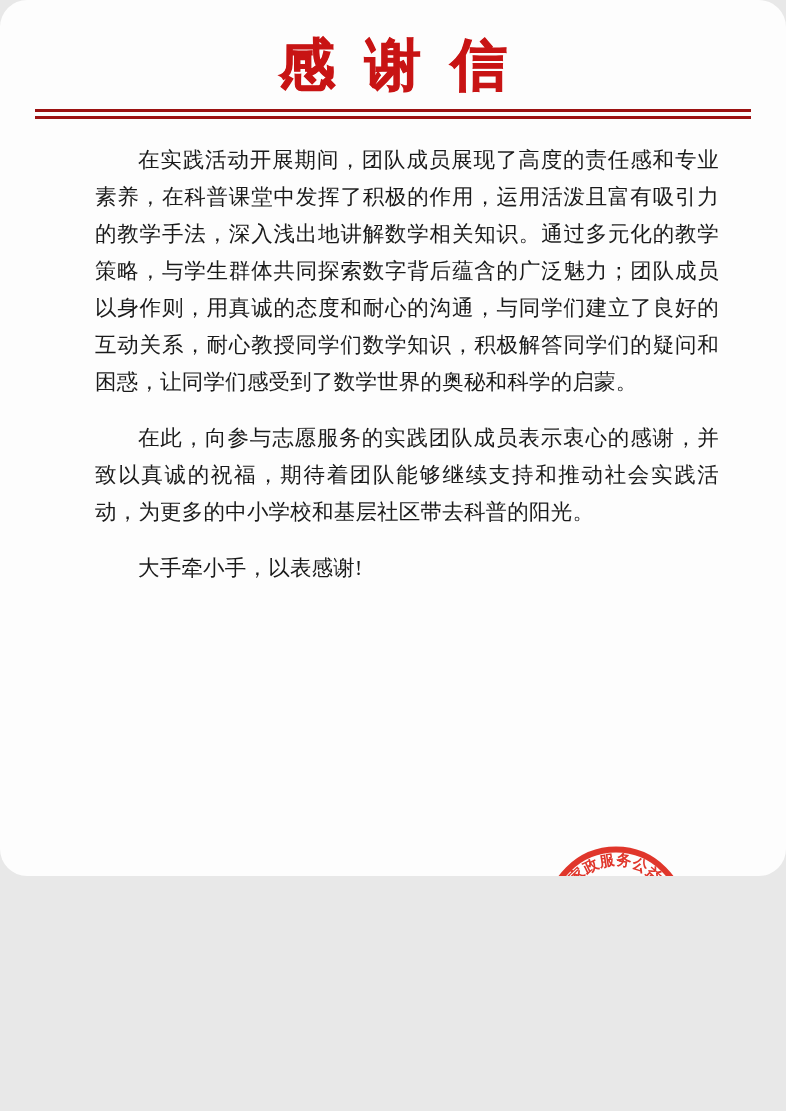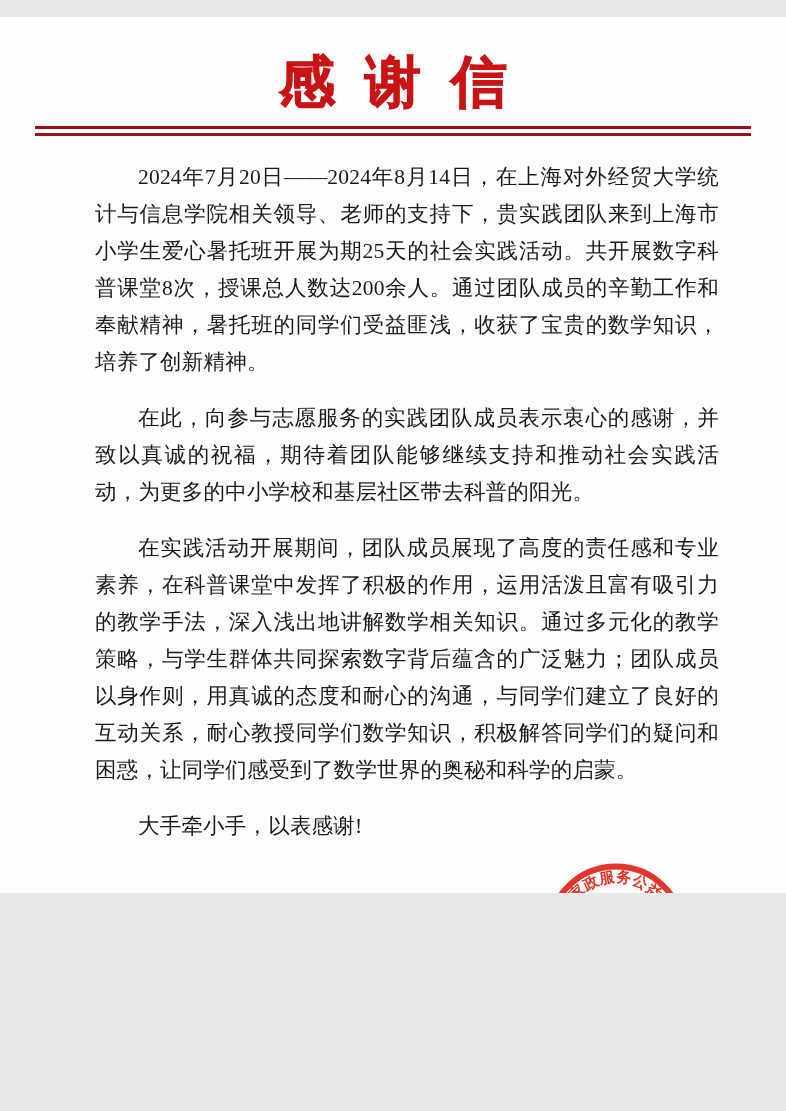--- a/index.html
+++ b/index.html
@@ -1,23 +1,24 @@
 <!DOCTYPE html>
 <html><head>
 <meta charset="utf-8">
 <style>
   html,body { margin:0; padding:0; background:#e8e8e8; }
   .page {
     position:relative;
     width:786px; height:876px;
-    margin:17px auto;
+    margin:0 auto;
     background:#fdfdfd;
     font-family:"Liberation Serif", serif;
     color:#1a1a1a;
     overflow:hidden;
+    border-radius:27px;
   }
   .title {
     position:absolute;
     top:28px; left:0; right:0;
     text-align:center;
     font-size:56px;
     font-weight:bold;
     color:#c81414;
     letter-spacing:30px;
     padding-left:30px;
@@ -78,23 +79,22 @@
 <body>
 
 <div class="page">
 
   <div class="title">感谢信</div>
 
   <div class="rule top1"></div>
   <div class="rule top2"></div>
 
   <div class="letter-body">
-    <p class="para">2024年7月20日——2024年8月14日，在上海对外经贸大学统计与信息学院相关领导、老师的支持下，贵实践团队来到上海市小学生爱心暑托班开展为期25天的社会实践活动。共开展数字科普课堂8次，授课总人数达200余人。通过团队成员的辛勤工作和奉献精神，暑托班的同学们受益匪浅，收获了宝贵的数学知识，培养了创新精神。</p>
+    <p class="para">在实践活动开展期间，团队成员展现了高度的责任感和专业素养，在科普课堂中发挥了积极的作用，运用活泼且富有吸引力的教学手法，深入浅出地讲解数学相关知识。通过多元化的教学策略，与学生群体共同探索数字背后蕴含的广泛魅力；团队成员以身作则，用真诚的态度和耐心的沟通，与同学们建立了良好的互动关系，耐心教授同学们数学知识，积极解答同学们的疑问和困惑，让同学们感受到了数学世界的奥秘和科学的启蒙。</p>
     <p class="para">在此，向参与志愿服务的实践团队成员表示衷心的感谢，并致以真诚的祝福，期待着团队能够继续支持和推动社会实践活动，为更多的中小学校和基层社区带去科普的阳光。</p>
-    <p class="para">在实践活动开展期间，团队成员展现了高度的责任感和专业素养，在科普课堂中发挥了积极的作用，运用活泼且富有吸引力的教学手法，深入浅出地讲解数学相关知识。通过多元化的教学策略，与学生群体共同探索数字背后蕴含的广泛魅力；团队成员以身作则，用真诚的态度和耐心的沟通，与同学们建立了良好的互动关系，耐心教授同学们数学知识，积极解答同学们的疑问和困惑，让同学们感受到了数学世界的奥秘和科学的启蒙。</p>
     <p class="para closing">大手牵小手，以表感谢!</p>
   </div>
 
   <div class="signature">上海暖心公益</div>
   <div class="date">2024年8月14日</div>
 
   <svg class="stamp" viewBox="0 0 160 160" xmlns="http://www.w3.org/2000/svg">
 
     <circle cx="80" cy="80" r="67.5" fill="none" stroke="#e0261a" stroke-width="6"></circle>
 

